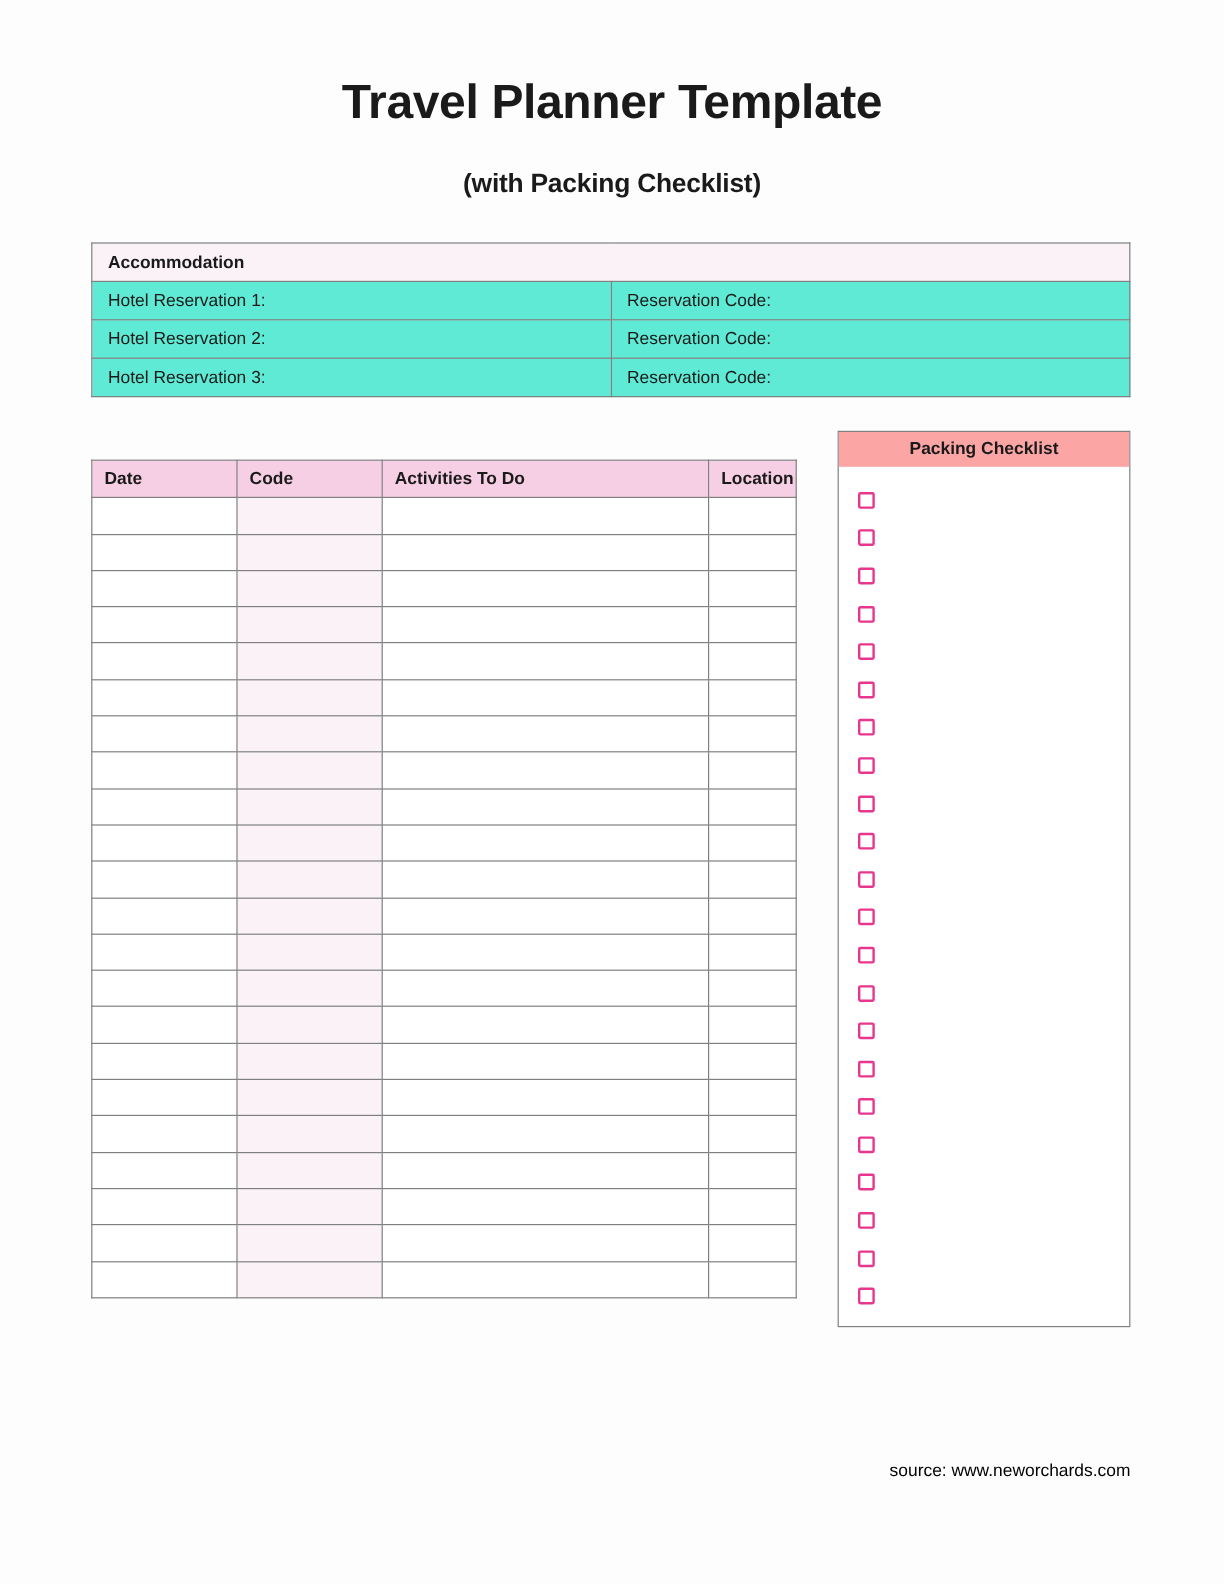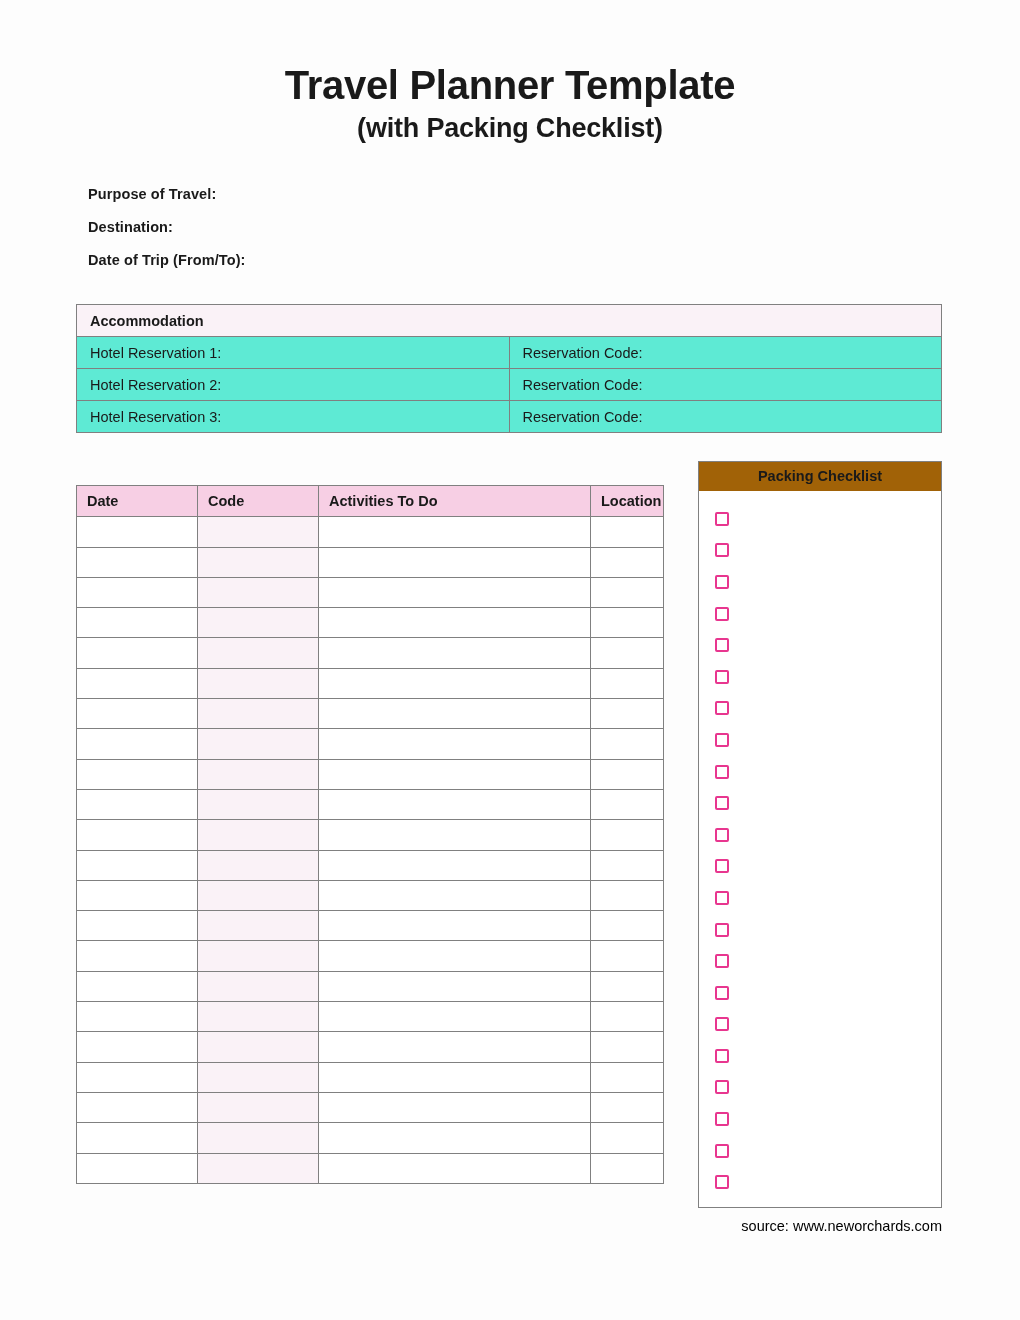--- a/index.html
+++ b/index.html
@@ -28,24 +28,24 @@
     text-align: center;
   }
   .main-title {
     font-size: 40px;
     font-weight: bold;
     letter-spacing: -0.3px;
     line-height: 1.15;
     margin: 0;
   }
   .sub-title {
-    font-size: 27px;
+    font-size: 22px;
     font-weight: bold;
     letter-spacing: -0.2px;
-    margin: 5px 0 0 0;
+    margin: 32px 0 0 0;
   }
 
   
   .fields {
     margin-top: 42px;
     padding-left: 88px;
   }
   .field-line {
     font-size: 14.5px;
     font-weight: bold;
@@ -113,21 +113,21 @@
 
   
   .checklist {
     width: 244px;
     margin-left: 34px;
     border: 1.6px solid #808080;
     box-sizing: border-box;
     background: #ffffff;
   }
   .checklist-head {
-    background: #a16207;
+    background: #fca5a5;
     font-weight: bold;
     font-size: 14.5px;
     text-align: center;
     height: 29px;
     line-height: 29px;
   }
   .checklist-body {
     padding-top: 12px;
     padding-left: 16px;
     padding-bottom: 9px;
@@ -159,25 +159,20 @@
 </head>
 <body>
 
 <div class="page">
 
   <div class="title-block">
     <h1 class="main-title">Travel Planner Template</h1>
     <div class="sub-title">(with Packing Checklist)</div>
   </div>
 
-  <div class="fields">
-    <div class="field-line">Purpose of Travel:</div>
-    <div class="field-line">Destination:</div>
-    <div class="field-line">Date of Trip (From/To):</div>
-  </div>
 
   <div class="accom-wrap">
     <table class="accom">
       <tbody>
         <tr>
           <td class="accom-head" colspan="2">Accommodation</td>
         </tr>
         <tr>
           <td style="width:450px">Hotel Reservation 1:</td>
           <td>Reservation Code:</td>

